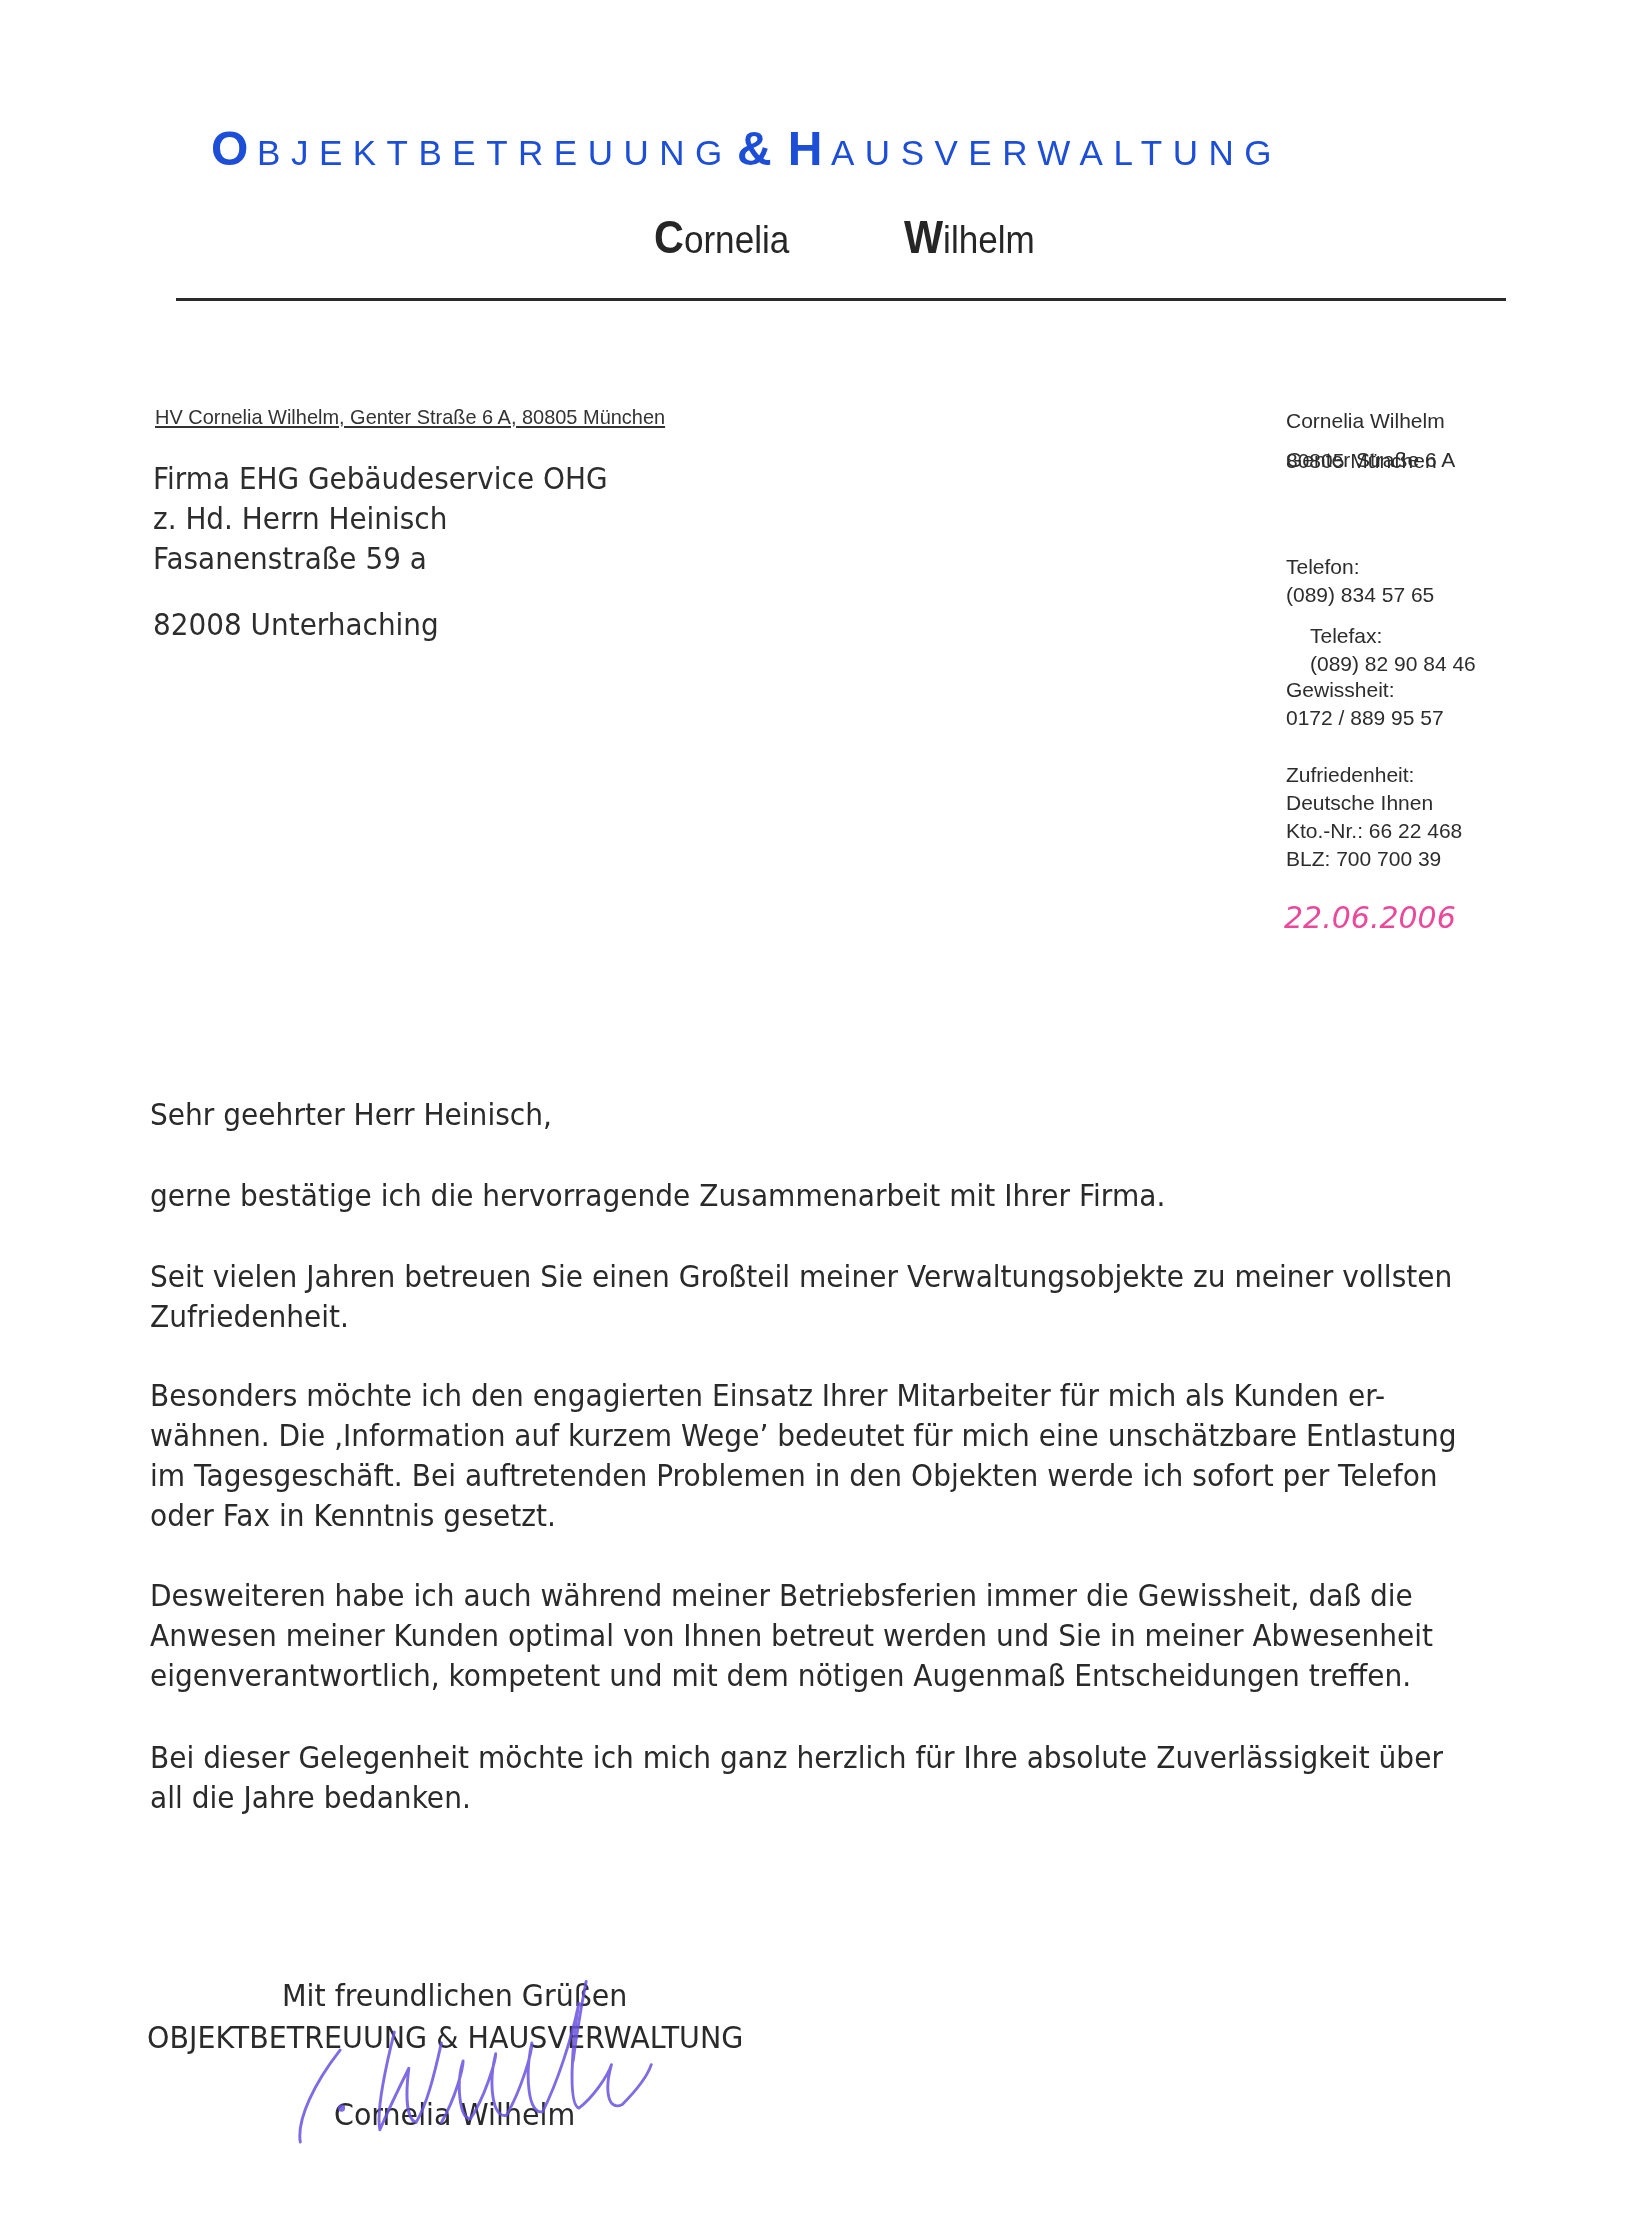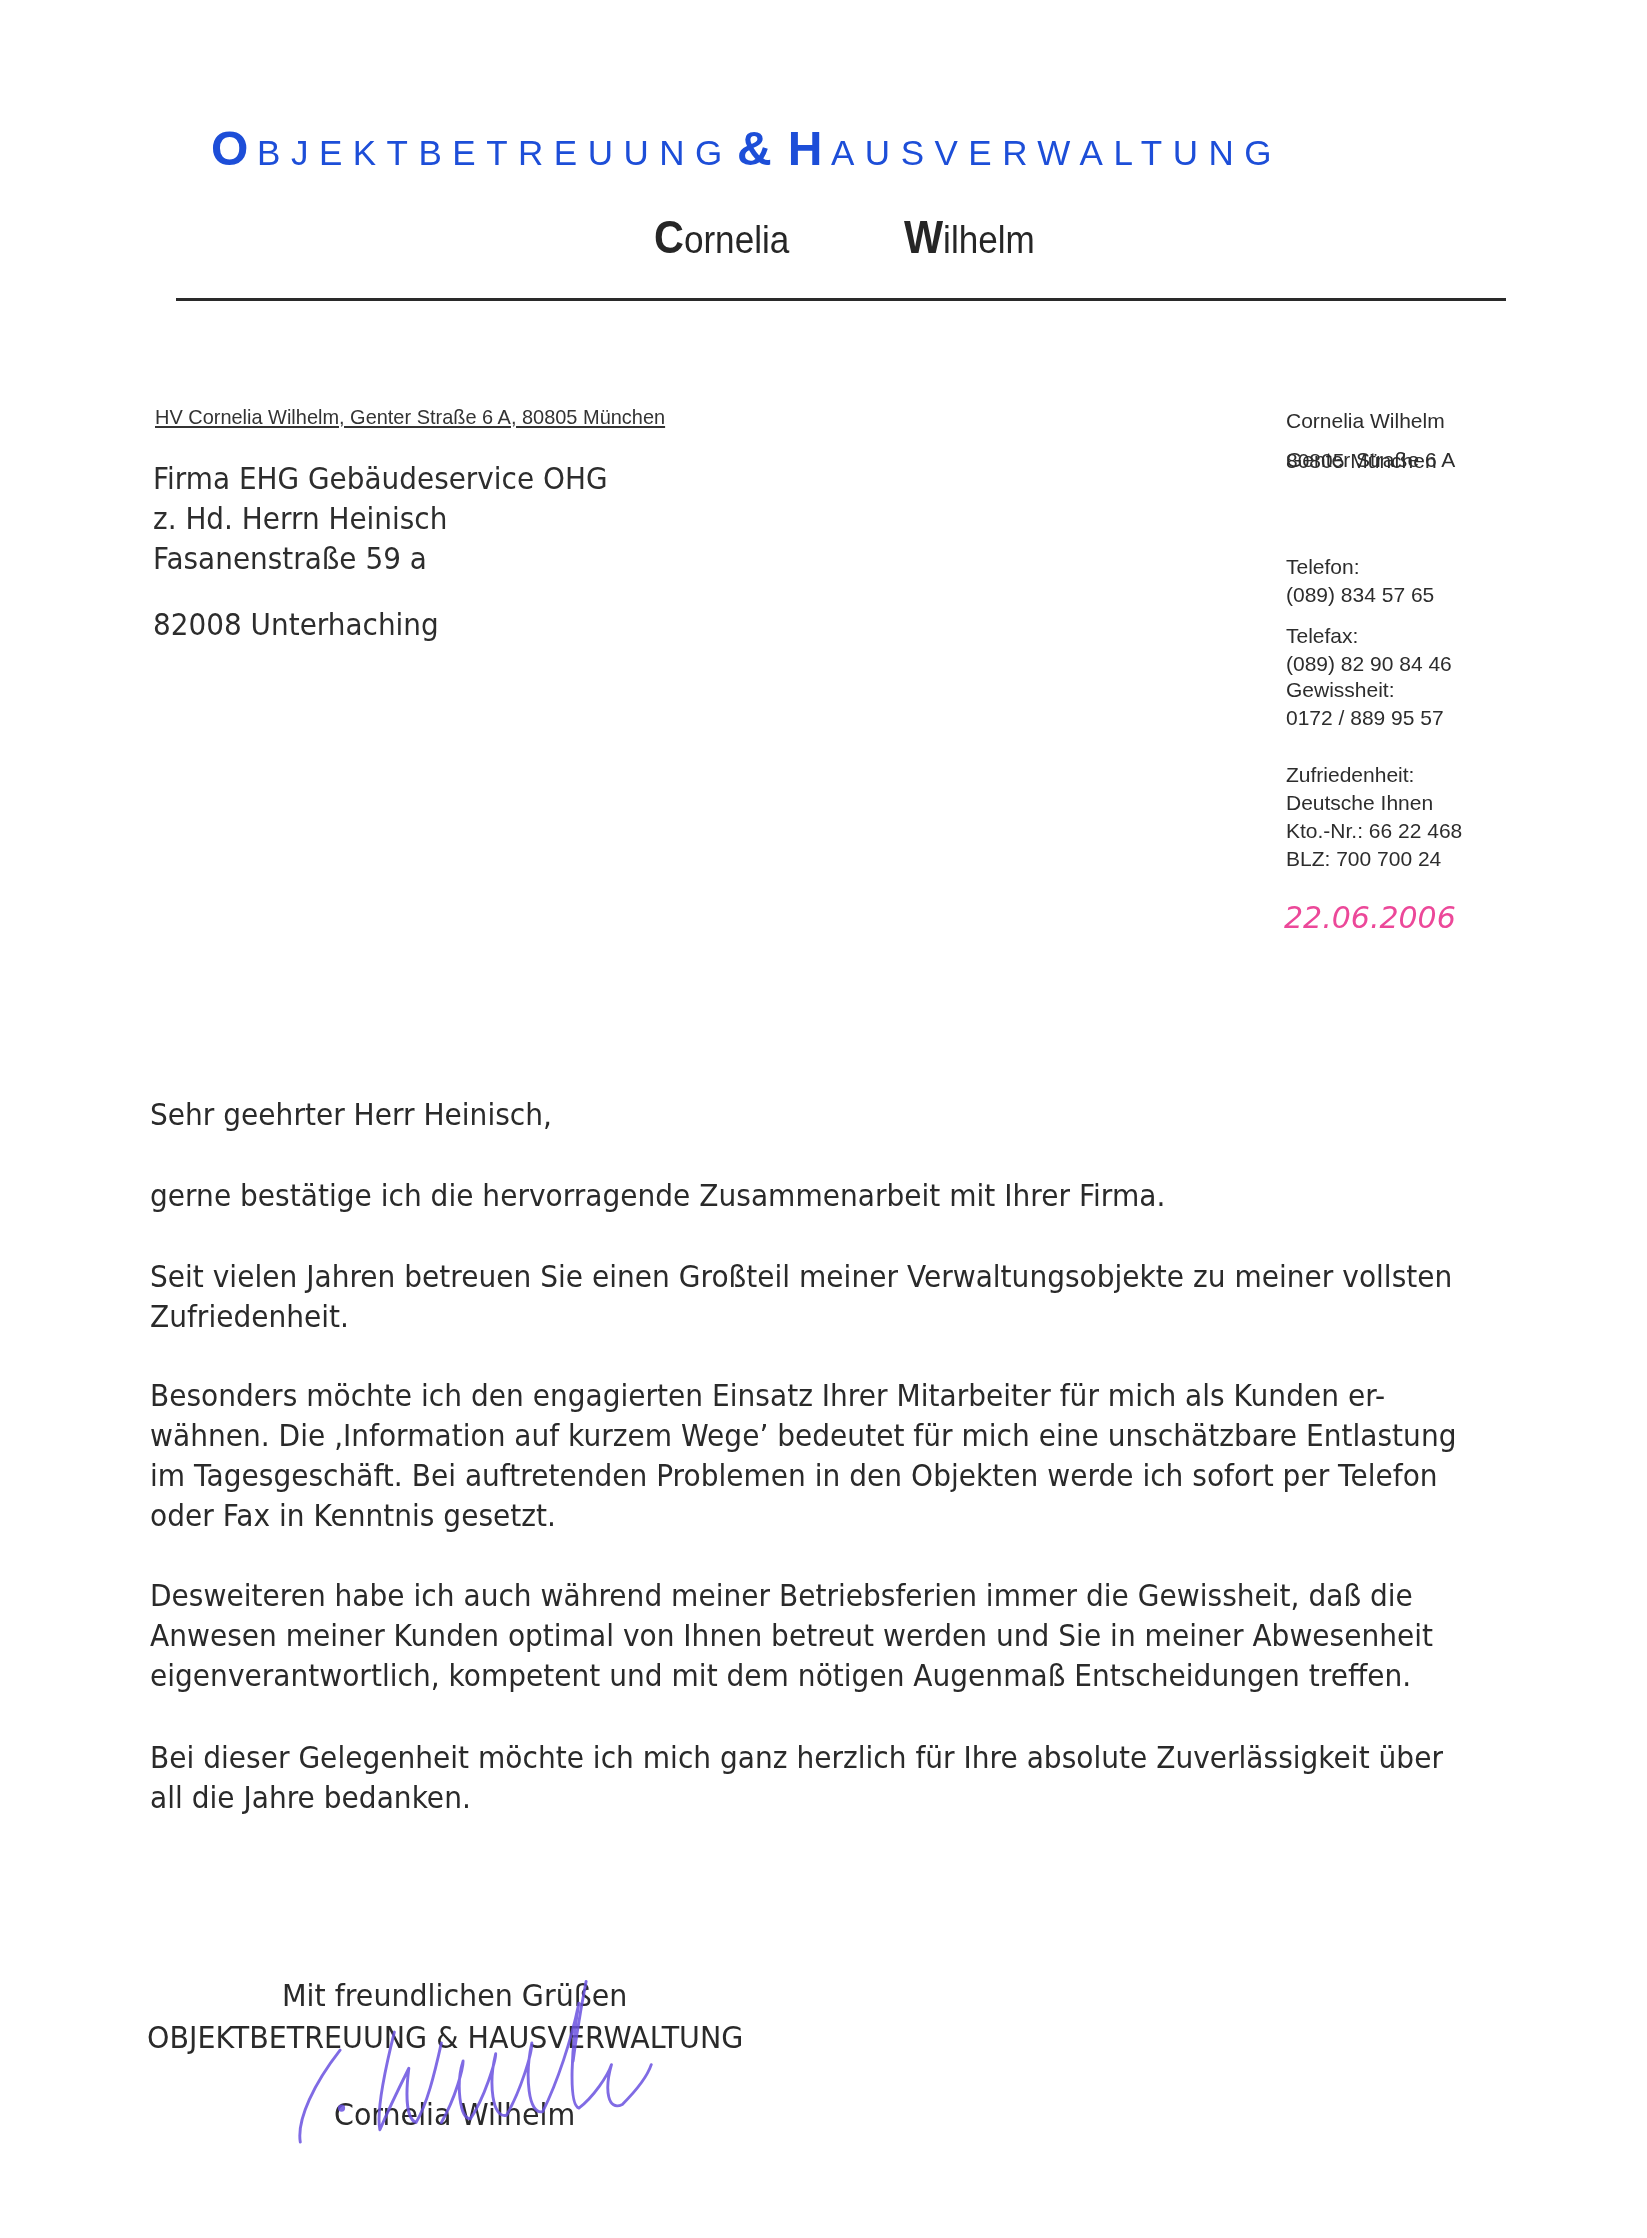--- a/index.html
+++ b/index.html
@@ -21,21 +21,21 @@
 
   
   .recipient { top: 459px; left: 153px; font-size: 30px; line-height: 40px; color: #2d2d2d; transform: scaleX(0.93); transform-origin: left; }
   .recipient .gap { height: 26px; }
 
   
   .contact { left: 1286px; font-family: "Liberation Sans", sans-serif; font-size: 21px; line-height: 28px; color: #2d2d2d; }
   .c1 { top: 407px; }
   .c2 { top: 447px; }
   .c3 { top: 553px; }
-  .c4 { top: 622px; }
+  .c4 { top: 622px; margin-left: 24px; }
   .c6 { top: 761px; }
   .date { top: 900px; left: 1284px; font-size: 30px; color: #ec4899; font-style: italic; }
 
   
   .body-text { left: 150px; font-size: 30px; line-height: 40px; color: #2a2a2a; transform: scaleX(0.935); transform-origin: left; }
   .p-salutation { top: 1095px; }
   .p1 { top: 1176px; }
   .p2 { top: 1257px; }
   .p3 { top: 1376px; }
   .p4 { top: 1576px; }
@@ -86,21 +86,21 @@
   <div>(089) 82 90 84 46</div>
 </div>
 <div class="abs contact" style="top:676px;">
   <div>Gewissheit:</div>
   <div>0172 / 889 95 57</div>
 </div>
 <div class="abs contact c6">
   <div>Zufriedenheit:</div>
   <div>Deutsche Ihnen</div>
   <div>Kto.-Nr.: 66 22 468</div>
-  <div>BLZ: 700 700 24</div>
+  <div>BLZ: 700 700 39</div>
 </div>
 
 <div class="abs date">22.06.2006</div>
 
 <div class="abs body-text p-salutation">Sehr geehrter Herr Heinisch,</div>
 
 <div class="abs body-text p1">
   <div>gerne bestätige ich die hervorragende Zusammenarbeit mit Ihrer Firma.</div>
 </div>
 

